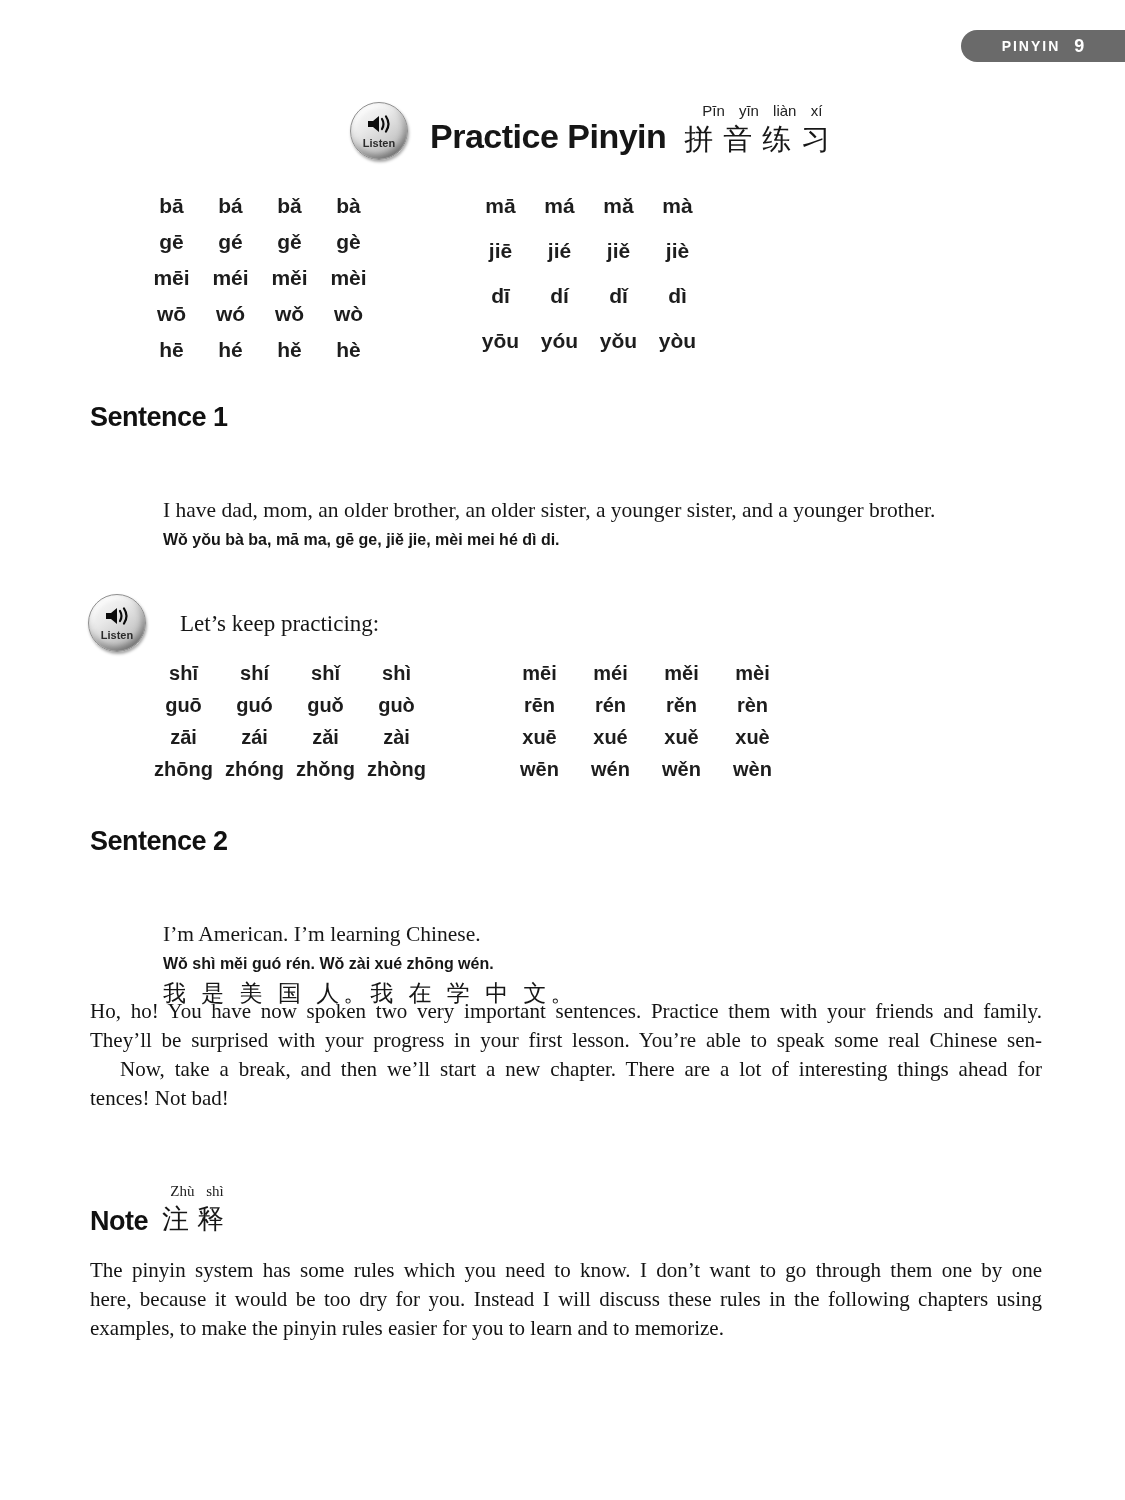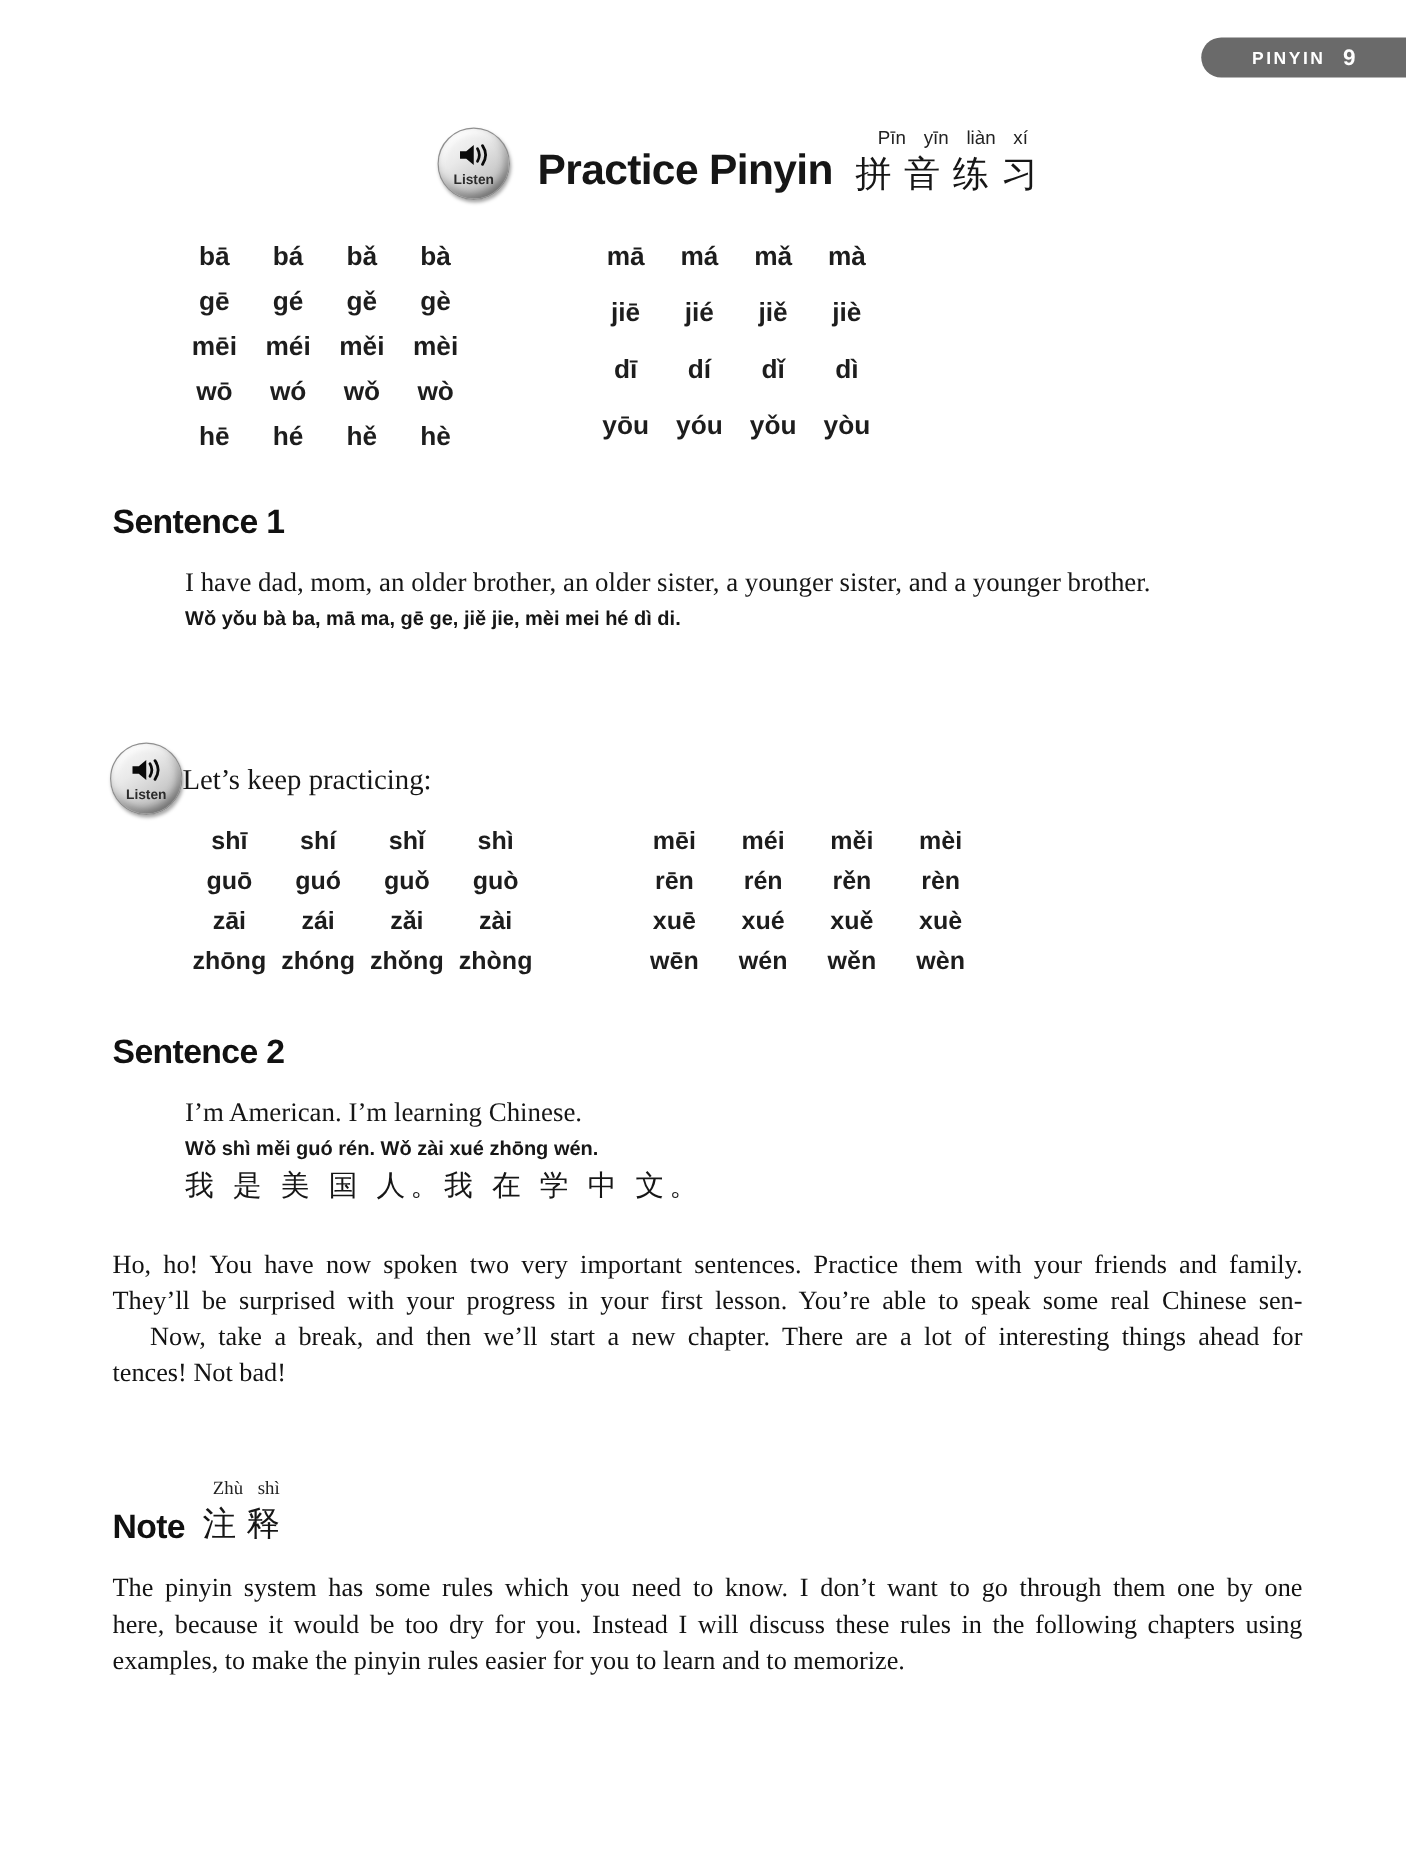--- a/index.html
+++ b/index.html
@@ -53,28 +53,28 @@
   #drill2 .g-right { grid-template-columns:repeat(4,71px); row-gap:9px; margin-left:72px; }
 
   
   .sec-heading {
     position:absolute; left:90px;
     font-family:"Liberation Sans", sans-serif; font-weight:bold; font-size:27px;
     letter-spacing:-0.5px; color:#111;
   }
 
   
-  .sentence-block { position:absolute; left:148px; }
+  .sentence-block { position:absolute; left:163px;margin-top:44px; }
   .sentence-block .eng { font-size:21.5px; line-height:30px; }
   .sentence-block .pin { font-family:"Liberation Sans", sans-serif; font-weight:bold; font-size:16px; line-height:29px; }
   .sentence-block .cjk { font-family:"DejaVu Sans", serif; font-size:23px; line-height:30px; letter-spacing:4px; }
 
   
   .practice-row { position:absolute; top:594px; left:88px; display:flex; align-items:center; }
-  .practice-row .intro { font-size:23px; margin-top:2px; }
+  .practice-row .intro { font-size:23px; margin-left:34px; margin-top:2px; }
 
   
   .body-par { position:absolute; left:90px; width:952px; font-size:21px; color:#131313; }
   .pline { line-height:29px; text-align:justify; text-align-last:justify; }
   .pline.last { text-align-last:left; }
   .pline.indent { padding-left:30px; }
 
   
   .note-row { position:absolute; top:1183px; left:90px; display:flex; align-items:flex-end; }
   .note-ruby { display:flex; flex-direction:column; align-items:center; margin-left:14px; }

